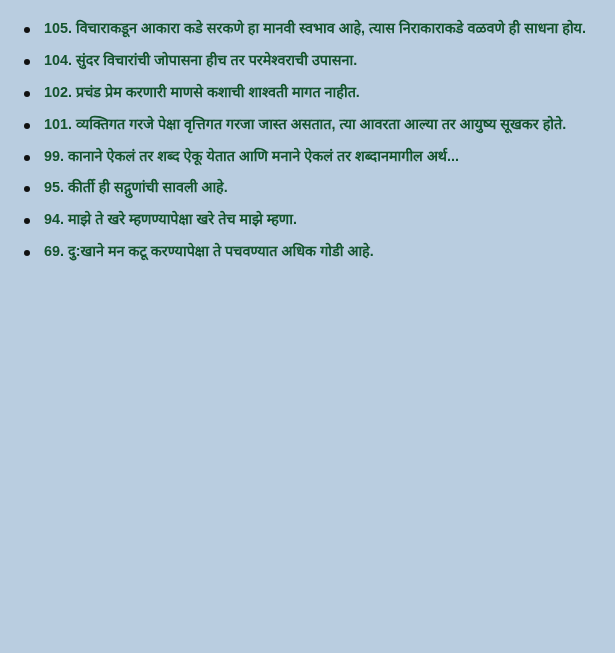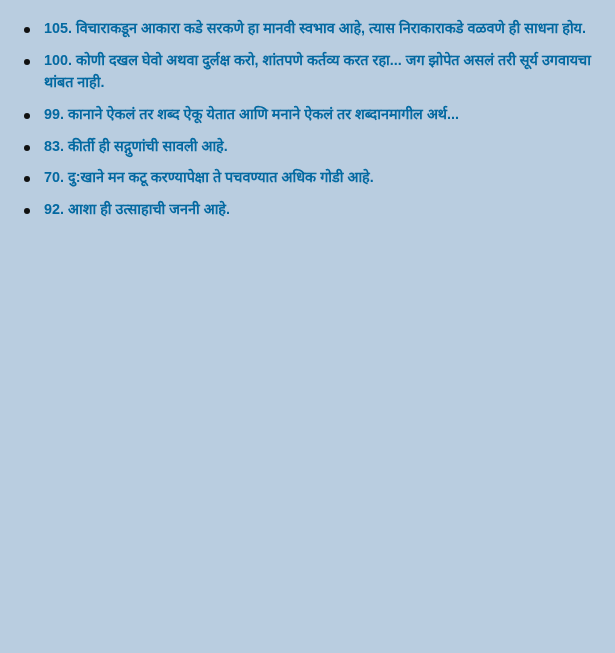--- a/index.html
+++ b/index.html
@@ -22,21 +22,21 @@
   }
   ul.quote-list {
     list-style: none;
     margin: 0;
     padding: 0;
   }
   ul.quote-list > li {
     position: relative;
     padding-left: 26px;
     margin: 0 0 10px 0;
-    color: #0369a1;
+    color: #14532d;
     font-size: 14.4px;
     line-height: 1.52;
     font-weight: 600;
     text-align: left;
   }
   ul.quote-list > li::before {
     content: "";
     position: absolute;
     left: 6px;
     top: 9px;
@@ -51,28 +51,34 @@
 </style>
 </head>
 <body>
 
 <div class="page">
   <ul class="quote-list">
     <li>
         <span class="quote-text">105. विचाराकडून आकारा कडे सरकणे हा मानवी स्वभाव आहे, त्यास निराकाराकडे वळवणे ही साधना होय.</span>
       </li>
     <li>
-        <span class="quote-text">100. कोणी दखल घेवो अथवा दुर्लक्ष करो, शांतपणे कर्तव्य करत रहा... जग झोपेत असलं तरी सूर्य उगवायचा थांबत नाही.</span>
+        <span class="quote-text">104. सुंदर विचारांची जोपासना हीच तर परमेश्वराची उपासना.</span>
+      </li>
+    <li>
+        <span class="quote-text">102. प्रचंड प्रेम करणारी माणसे कशाची शाश्वती मागत नाहीत.</span>
+      </li>
+    <li>
+        <span class="quote-text">101. व्यक्तिगत गरजे पेक्षा वृत्तिगत गरजा जास्त असतात, त्या आवरता आल्या तर आयुष्य सूखकर होते.</span>
       </li>
     <li>
         <span class="quote-text">99. कानाने ऐकलं तर शब्द ऐकू येतात आणि मनाने ऐकलं तर शब्दानमागील अर्थ...</span>
       </li>
     <li>
-        <span class="quote-text">83. कीर्ती ही सद्गुणांची सावली आहे.</span>
+        <span class="quote-text">95. कीर्ती ही सद्गुणांची सावली आहे.</span>
       </li>
     <li>
-        <span class="quote-text">70. दु:खाने मन कटू करण्यापेक्षा ते पचवण्यात अधिक गोडी आहे.</span>
+        <span class="quote-text">94. माझे ते खरे म्हणण्यापेक्षा खरे तेच माझे म्हणा.</span>
       </li>
     <li>
-        <span class="quote-text">92. आशा ही उत्साहाची जननी आहे.</span>
+        <span class="quote-text">69. दु:खाने मन कटू करण्यापेक्षा ते पचवण्यात अधिक गोडी आहे.</span>
       </li>
   </ul>
 </div>
 
 </body></html>

